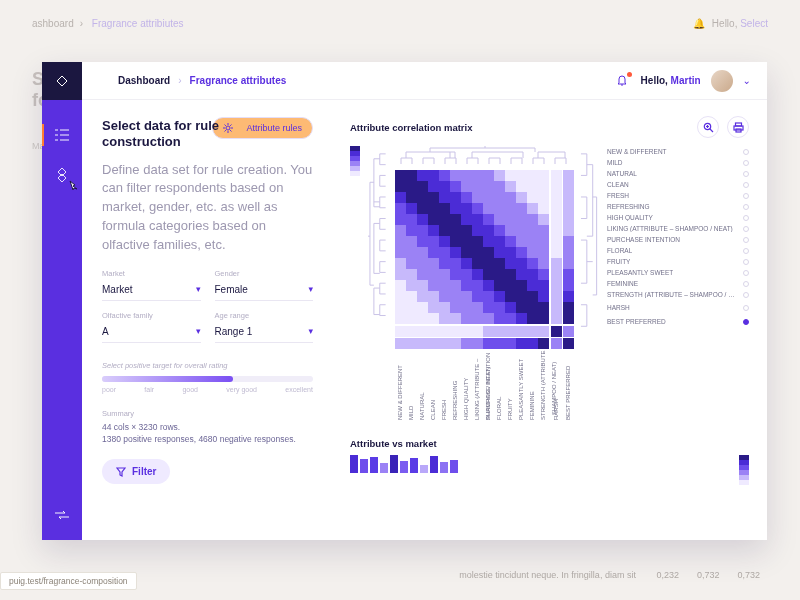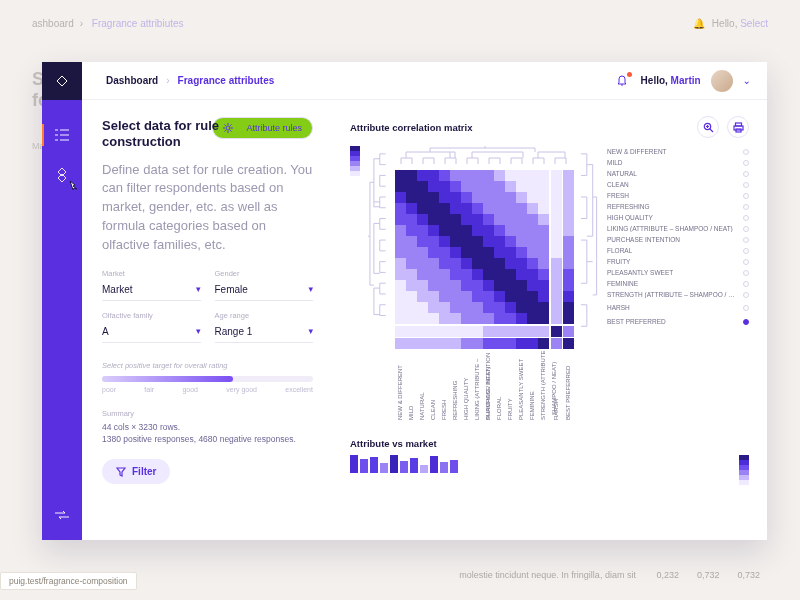--- a/index.html
+++ b/index.html
@@ -38,42 +38,42 @@
   .rail-btn{width:22px;height:22px;display:flex;align-items:center;justify-content:center;opacity:.95;}
   .rail-btn svg{display:block;}
   .rail-active-mark{position:absolute;left:0;top:62px;width:2px;height:22px;background:#ff7d33;}
   .side-rail .rail-bottom{position:absolute;bottom:14px;left:0;right:0;display:flex;justify-content:center;}
 
   .content{flex:1;display:flex;flex-direction:column;min-width:0;}
 
   .topbar{
     height:38px;flex:0 0 38px;border-bottom:1px solid #efeef3;
     display:flex;align-items:center;justify-content:space-between;
-    padding:0 16px 0 24px;
+    padding:0 16px 0 36px;
   }
   .crumbs{font-size:10px;color:#1b1740;display:flex;gap:8px;align-items:center;font-weight:600;}
   .crumbs .accent{color:#5a2fe0;}
   .crumbs .sep{color:#bfb9e8;font-weight:400;}
   .top-right{display:flex;align-items:center;gap:10px;font-size:10px;}
   .bell{position:relative;width:16px;height:16px;}
   .bell .dot{position:absolute;top:-1px;right:-1px;width:5px;height:5px;background:#ff5a3c;border-radius:50%;}
   .hello{font-weight:600;color:#1b1740;}
   .hello .name{color:#5a2fe0;}
   .avatar{width:22px;height:22px;border-radius:50%;background:linear-gradient(135deg,#e8d6c6,#caa98b);}
   .chev-sm{color:#5a2fe0;font-size:10px;}
 
   .body{flex:1;display:flex;min-height:0;}
 
   
   .cfg{flex:0 0 250px;padding:18px 18px 0 20px;border-right:1px solid transparent;}
   .cfg h2{font-size:13px;font-weight:700;color:#1b1740;line-height:1.25;max-width:140px;}
   .attr-rules{
     float:right;margin-top:-34px;
     font-size:9px;color:#5a2fe0;border:1px solid #e4def8;border-radius:14px;
-    padding:5px 10px;display:flex;align-items:center;gap:13px;background:#84cc16;
+    padding:5px 10px;display:flex;align-items:center;gap:13px;background:#fdba74;
   }
   .cfg p.desc{clear:both;font-size:13px;color:#9d98b0;line-height:1.45;margin-top:10px;max-width:220px;}
   .selects{display:grid;grid-template-columns:1fr 1fr;gap:10px 14px;margin-top:14px;}
   .sel{display:flex;flex-direction:column;gap:3px;}
   .sel label{font-size:7.5px;color:#b3aec4;}
   .sel .box{display:flex;justify-content:space-between;align-items:center;border-bottom:1px solid #e9e6f2;padding:3px 0 5px;font-size:10px;color:#1b1740;font-weight:500;}
   .sel .box .caret{color:#5a2fe0;font-size:9px;}
 
   .slider-sec{margin-top:18px;}
   .slider-sec .sl-lbl{font-size:7.5px;color:#b3aec4;font-style:italic;}

